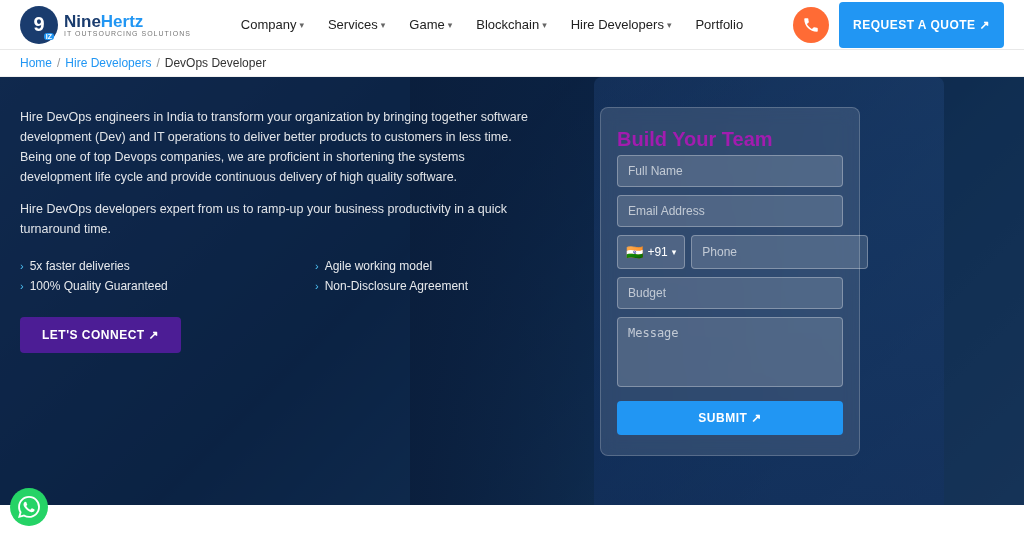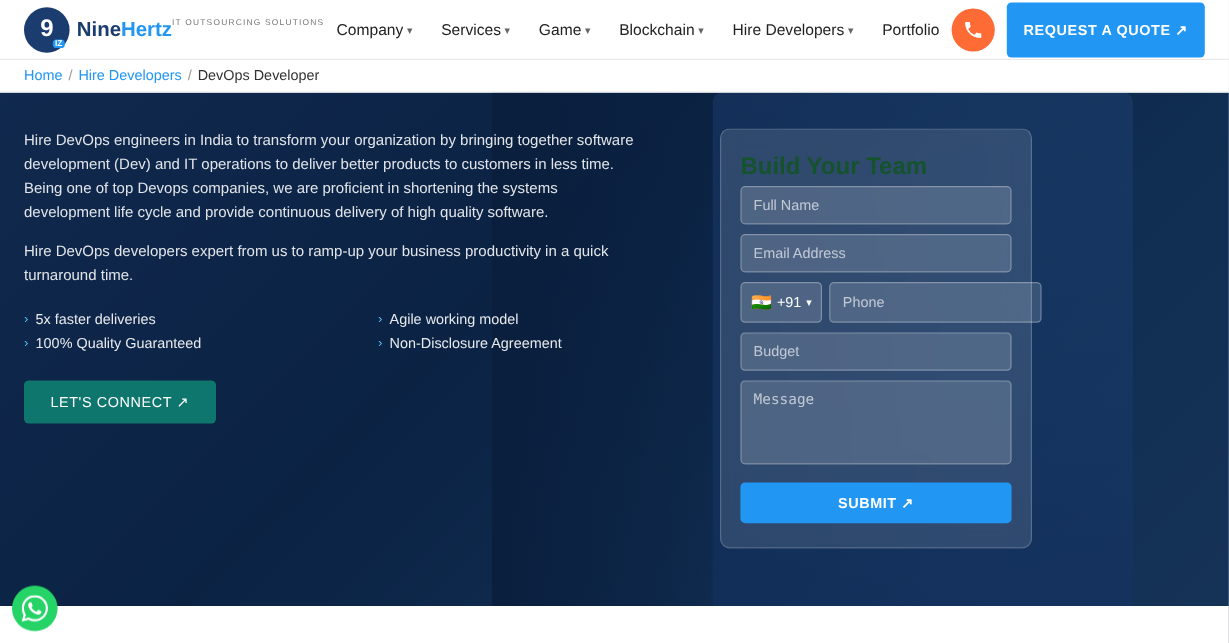--- a/index.html
+++ b/index.html
@@ -15,21 +15,21 @@
     .logo-circle {
       width: 38px; height: 38px; background: #1a3c6e; border-radius: 50%;
       display: flex; align-items: center; justify-content: center; color: #fff;
       font-weight: 900; font-size: 14px; position: relative;
     }
     .logo-circle span { font-size: 20px; font-weight: 900; color: #fff; }
     .logo-circle .iz {
       position: absolute; bottom: 4px; right: 4px;
       background: #2196f3; border-radius: 3px; font-size: 7px; padding: 0 2px;
     }
-    .logo-text { display: flex; flex-direction: row; line-height: 1; }
+    .logo-text { display: flex; flex-direction: column; line-height: 1; }
     .logo-text .nine { font-size: 17px; font-weight: 800; color: #1a3c6e; }
     .logo-text .hertz { font-size: 17px; font-weight: 700; color: #2196f3; }
     .logo-text .sub { font-size: 7px; color: #777; letter-spacing: 1px; text-transform: uppercase; }
 
     .nav-links { display: flex; align-items: center; gap: 4px; }
     .nav-item {
       display: flex; align-items: center; gap: 3px;
       padding: 6px 10px; font-size: 13px; color: #222; cursor: pointer;
       font-weight: 500; white-space: nowrap;
     }
@@ -94,34 +94,34 @@
       color: #fff;
     }
     .hero-desc { font-size: 12.5px; color: rgba(255,255,255,0.88); line-height: 1.6; margin-bottom: 12px; max-width: 510px; }
     .hero-desc2 { font-size: 12.5px; color: rgba(255,255,255,0.88); line-height: 1.6; margin-bottom: 20px; max-width: 510px; }
 
     .hero-features { display: grid; grid-template-columns: 1fr 1fr; gap: 6px 30px; margin-bottom: 24px; }
     .feature-item { display: flex; align-items: center; gap: 6px; font-size: 12px; color: rgba(255,255,255,0.9); }
     .feature-icon { color: #4fc3f7; font-size: 11px; }
 
     .connect-btn {
-      background: #0f766e; color: #fff; border: none; border-radius: 4px;
-      padding: 11px 22px; font-size: 12px; font-weight: 400; cursor: pointer;
+      background: #4c1d95; color: #fff; border: none; border-radius: 4px;
+      padding: 11px 22px; font-size: 12px; font-weight: 700; cursor: pointer;
       display: inline-flex; align-items: center; gap: 6px; text-transform: uppercase;
       letter-spacing: 0.5px;
     }
 
     
     .hero-right { width: 260px; flex-shrink: 0; }
     .form-card {
       background: rgba(255,255,255,0.12); backdrop-filter: blur(8px);
       border: 1px solid rgba(255,255,255,0.2); border-radius: 8px;
       padding: 20px 16px;
     }
-    .form-title { font-size: 20px; font-weight: 800; color: #14532d; margin-bottom: 4px; }
+    .form-title { font-size: 20px; font-weight: 800; color: #a21caf; margin-bottom: 4px; }
     .form-subtitle { font-size: 11px; color: rgba(255,255,255,0.8); margin-bottom: 14px; }
     .form-field {
       width: 100%; background: rgba(255,255,255,0.15); border: 1px solid rgba(255,255,255,0.3);
       border-radius: 4px; padding: 8px 10px; font-size: 12px; color: #fff;
       margin-bottom: 8px; outline: none;
     }
     .form-field::placeholder { color: rgba(255,255,255,0.65); }
     .phone-row { display: flex; gap: 6px; margin-bottom: 8px; }
     .phone-country {
       display: flex; align-items: center; gap: 4px;

